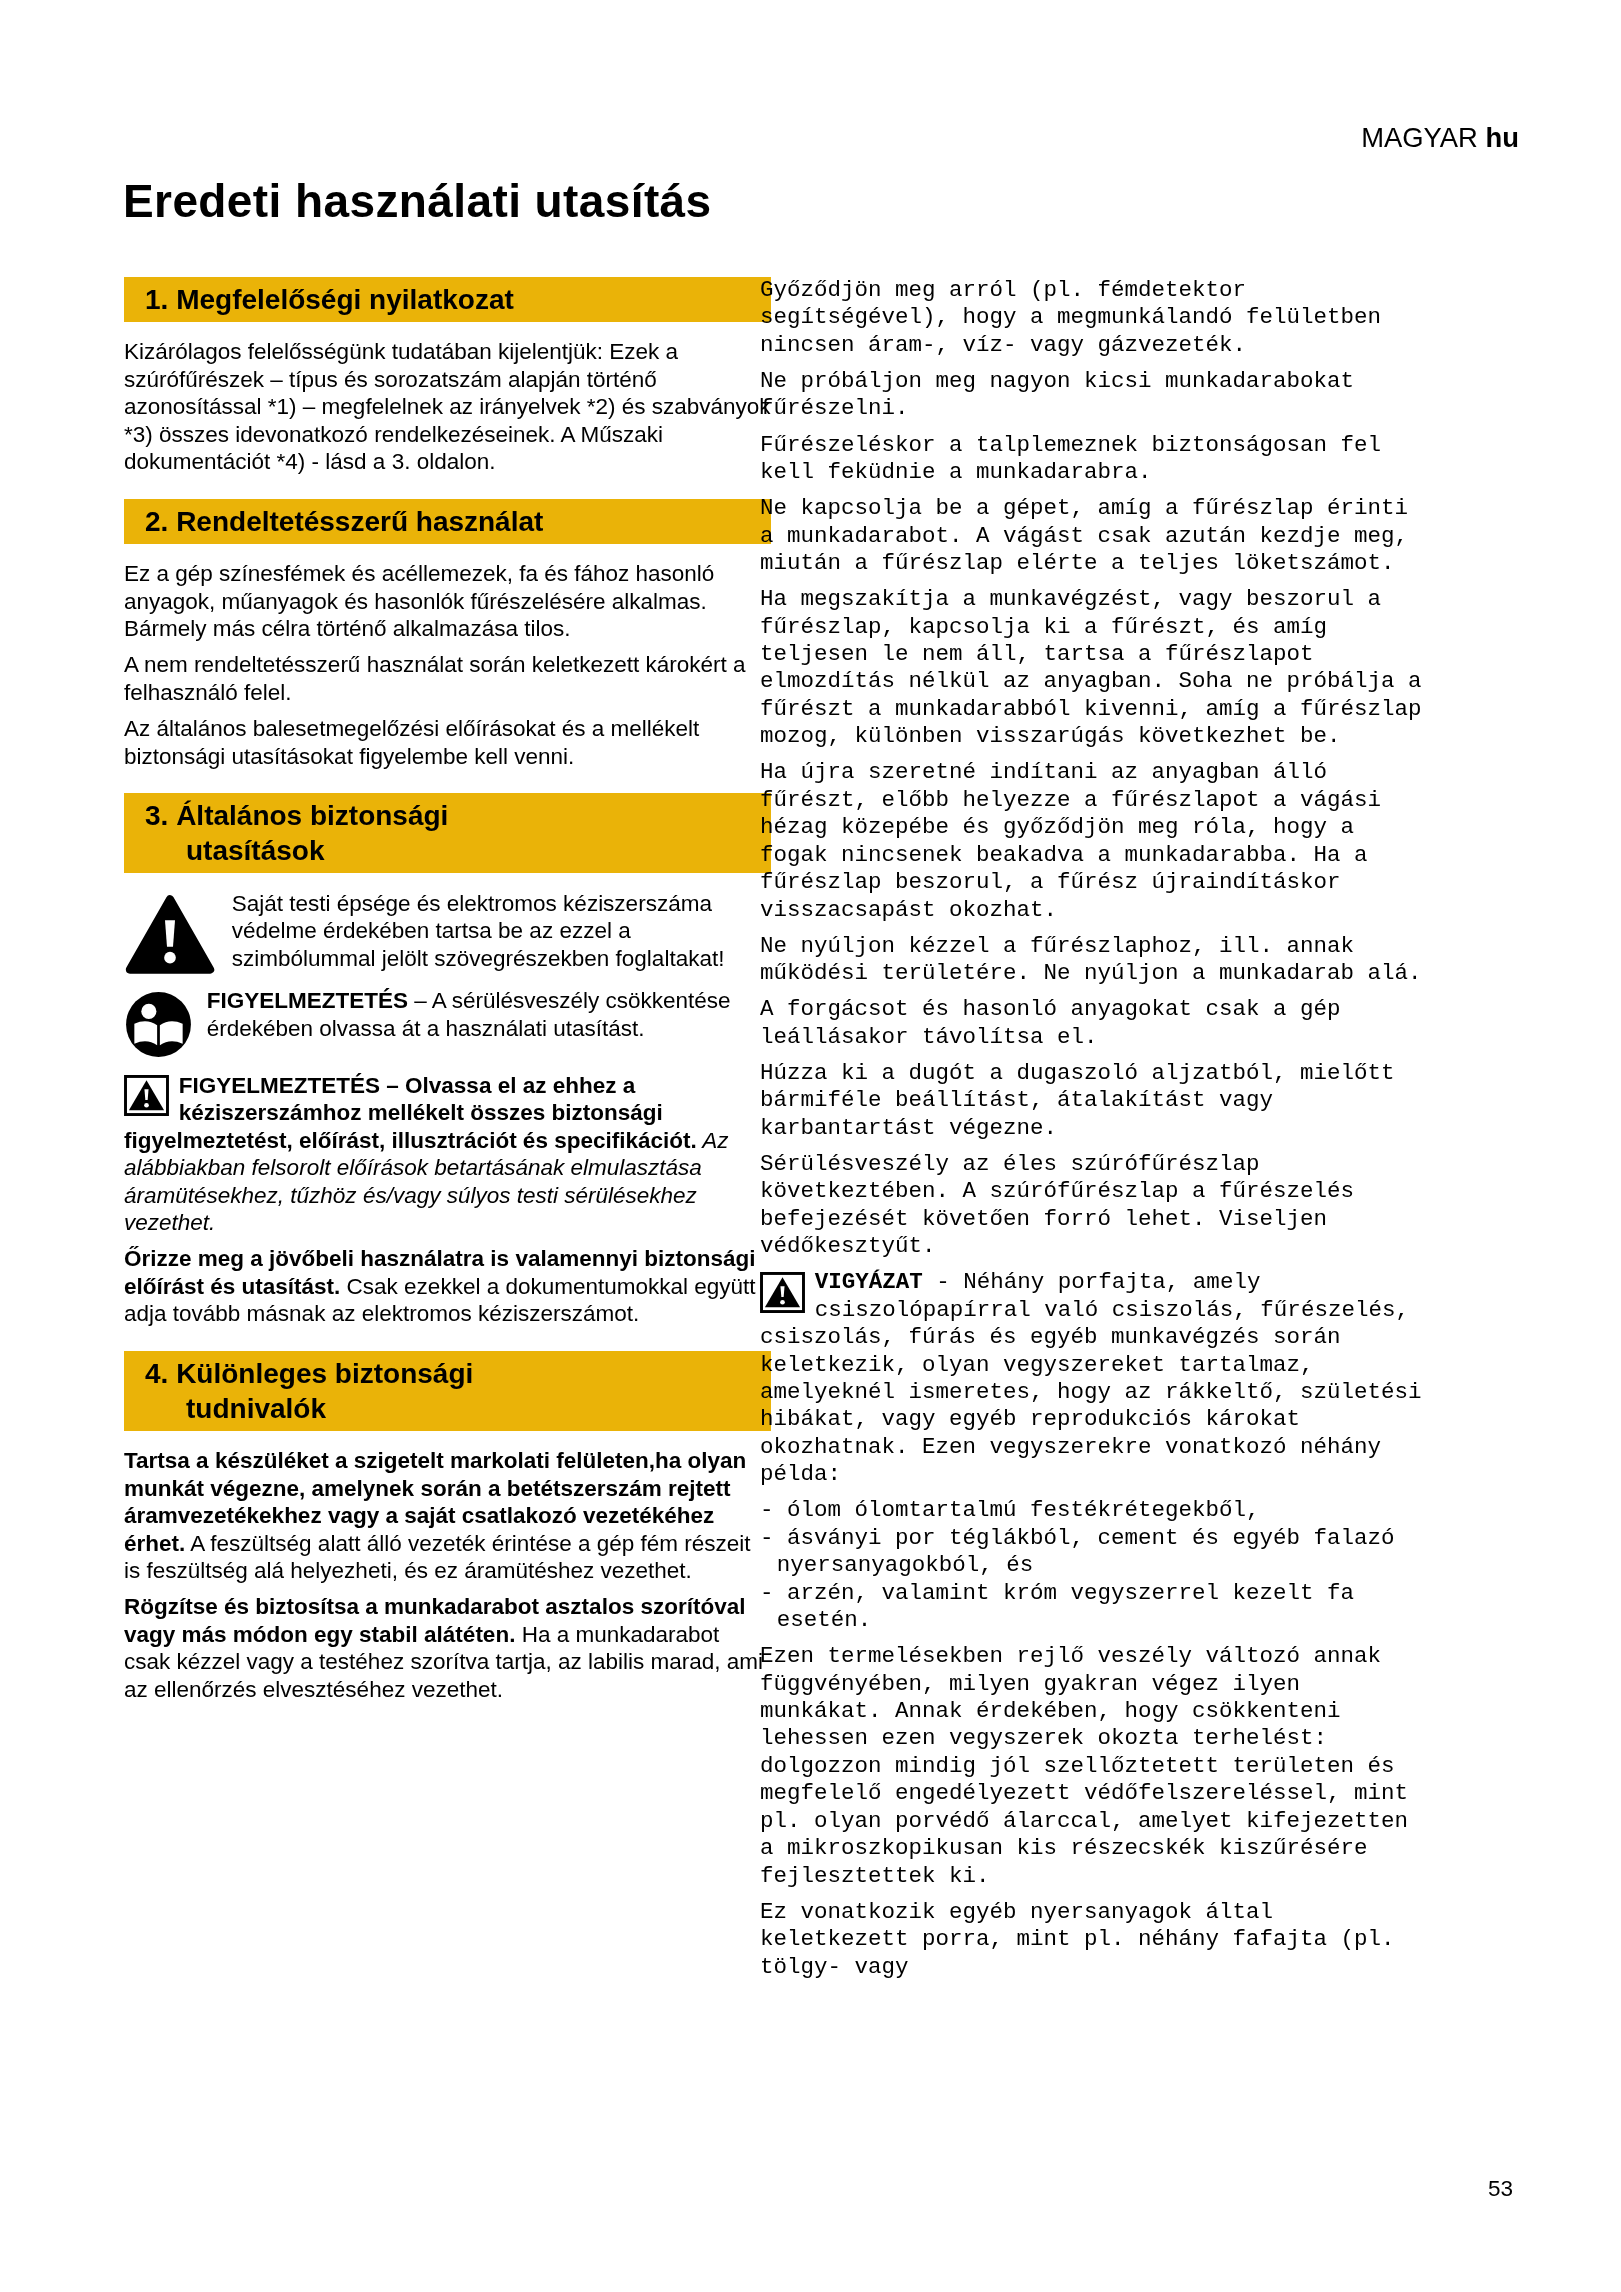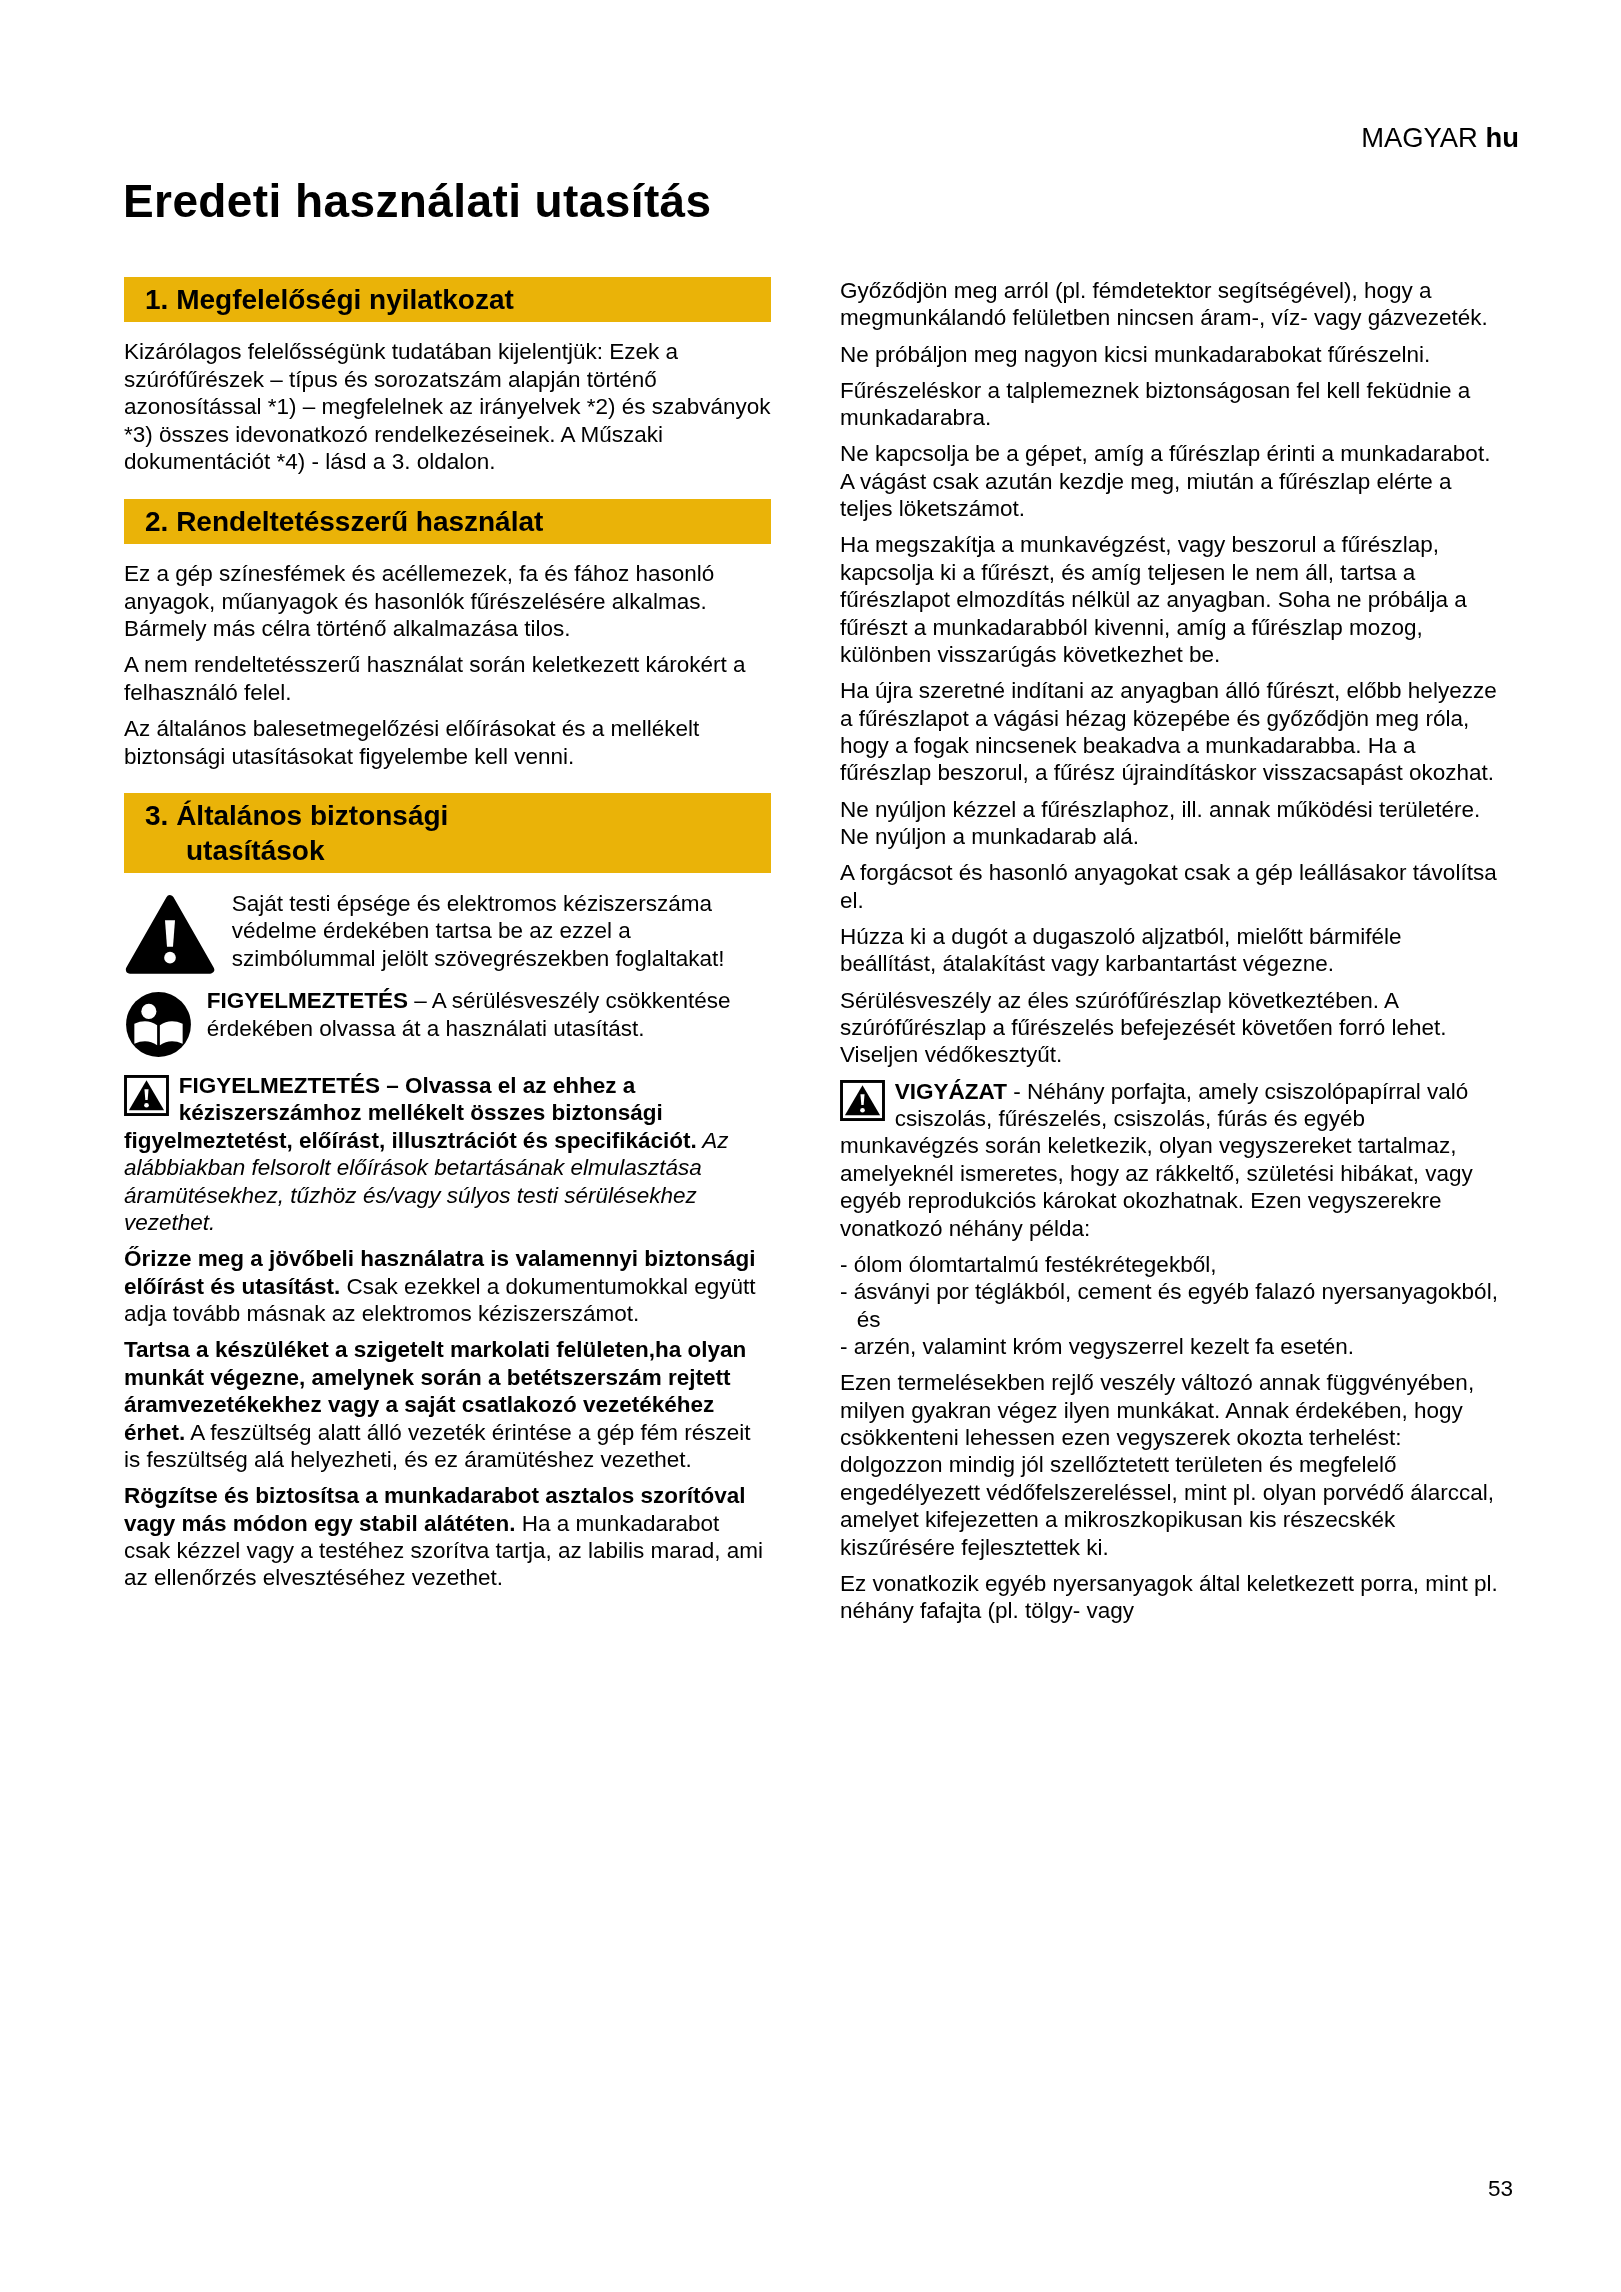--- a/index.html
+++ b/index.html
@@ -16,21 +16,21 @@
   .header-right b { font-weight: 700; }
   .doc-title {
     position: absolute; top: 174px; left: 123px;
     font-size: 46px; font-weight: 700; margin: 0; letter-spacing: 0.4px;
   }
   .col {
     position: absolute; top: 277px;
     font-size: 22.5px; line-height: 27.4px;
   }
   .col-left  { left: 124px; width: 647px; }
-  .col-right { left: 840px; width: 663px; }
+  .col-right { left: 760px; width: 663px; font-family: Liberation Mono, monospace; }
   .col p { margin: 0 0 8.8px 0; }
   .sec-heading {
     background: #eab308;
     font-size: 28px; line-height: 35px; font-weight: 700;
     margin: 23.5px 0 16.7px 0;
     padding: 4.9px 7.8px 4.9px 62px;
     text-indent: -41px;
     white-space: pre-line;
   }
   .sec-heading.first { margin-top: 0; }
@@ -95,20 +95,22 @@
       <rect x="1.5" y="1.5" width="43" height="39" fill="#fff" stroke="#000" stroke-width="3"></rect>
       <path d="M23 5.5 L41 36 L5 36 Z" fill="#000"></path>
       <path d="M20.9 14.5 h4.2 l-0.9 11 h-2.4 Z" fill="#fff"></path>
       <circle cx="23" cy="31" r="2.4" fill="#fff"></circle>
     </svg>
     <p><span class="bold">FIGYELMEZTETÉS – Olvassa el az ehhez a kéziszerszámhoz mellékelt összes biztonsági figyelmeztetést, előírást, illusztrációt és specifikációt.</span><span class="italic"> Az alábbiakban felsorolt előírások betartásának elmulasztása áramütésekhez, tűzhöz és/vagy súlyos testi sérülésekhez vezethet.</span></p>
   </div>
 
   <p><span class="bold">Őrizze meg a jövőbeli használatra is valamennyi biztonsági előírást és utasítást.</span><span> Csak ezekkel a dokumentumokkal együtt adja tovább másnak az elektromos kéziszerszámot.</span></p>
 
+  <h2 class="sec-heading">4. Különleges biztonsági
+tudnivalók</h2>
 
   <p><span class="bold">Tartsa a készüléket a szigetelt markolati felületen,ha olyan munkát végezne, amelynek során a betétszerszám rejtett áramvezetékekhez vagy a saját csatlakozó vezetékéhez érhet.</span><span> A feszültség alatt álló vezeték érintése a gép fém részeit is feszültség alá helyezheti, és ez áramütéshez vezethet.</span></p>
 
   <p><span class="bold">Rögzítse és biztosítsa a munkadarabot asztalos szorítóval vagy más módon egy stabil alátéten.</span><span> Ha a munkadarabot csak kézzel vagy a testéhez szorítva tartja, az labilis marad, ami az ellenőrzés elvesztéséhez vezethet.</span></p>
 
 </div>
 
 <div class="col col-right">
   <p>Győződjön meg arról (pl. fémdetektor segítségével), hogy a megmunkálandó felületben nincsen áram-, víz- vagy gázvezeték.</p>
   <p>Ne próbáljon meg nagyon kicsi munkadarabokat fűrészelni.</p>

